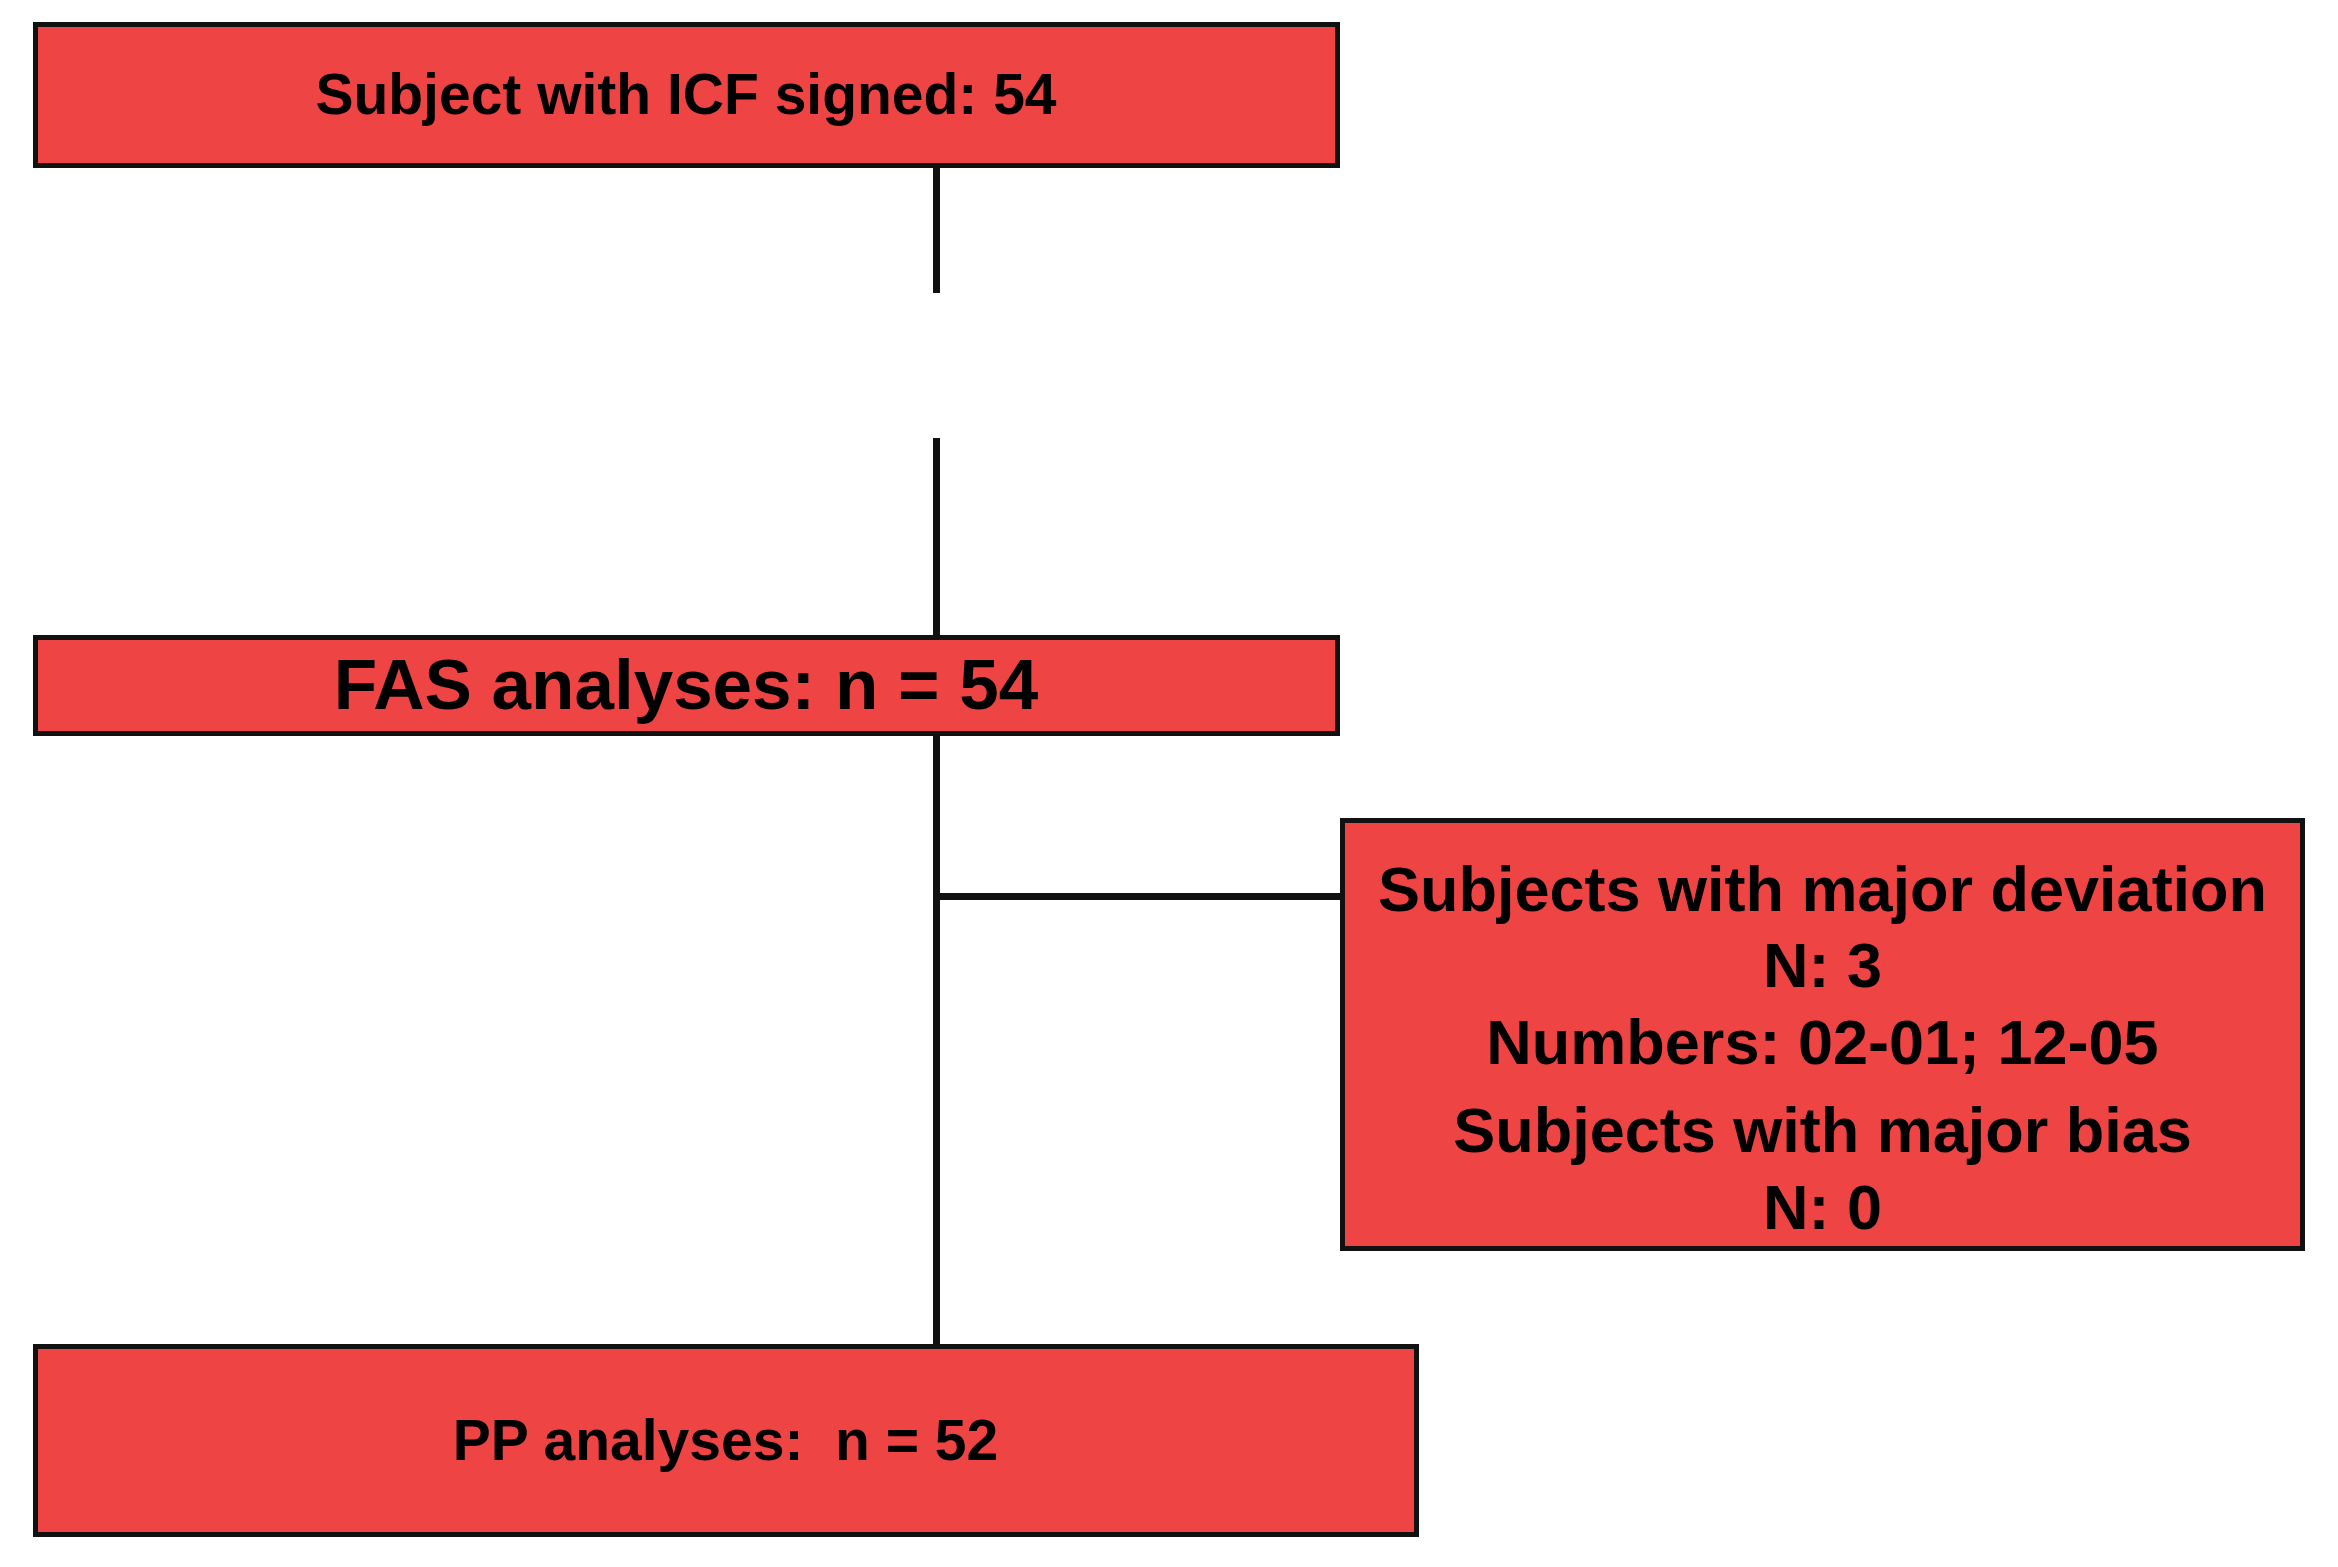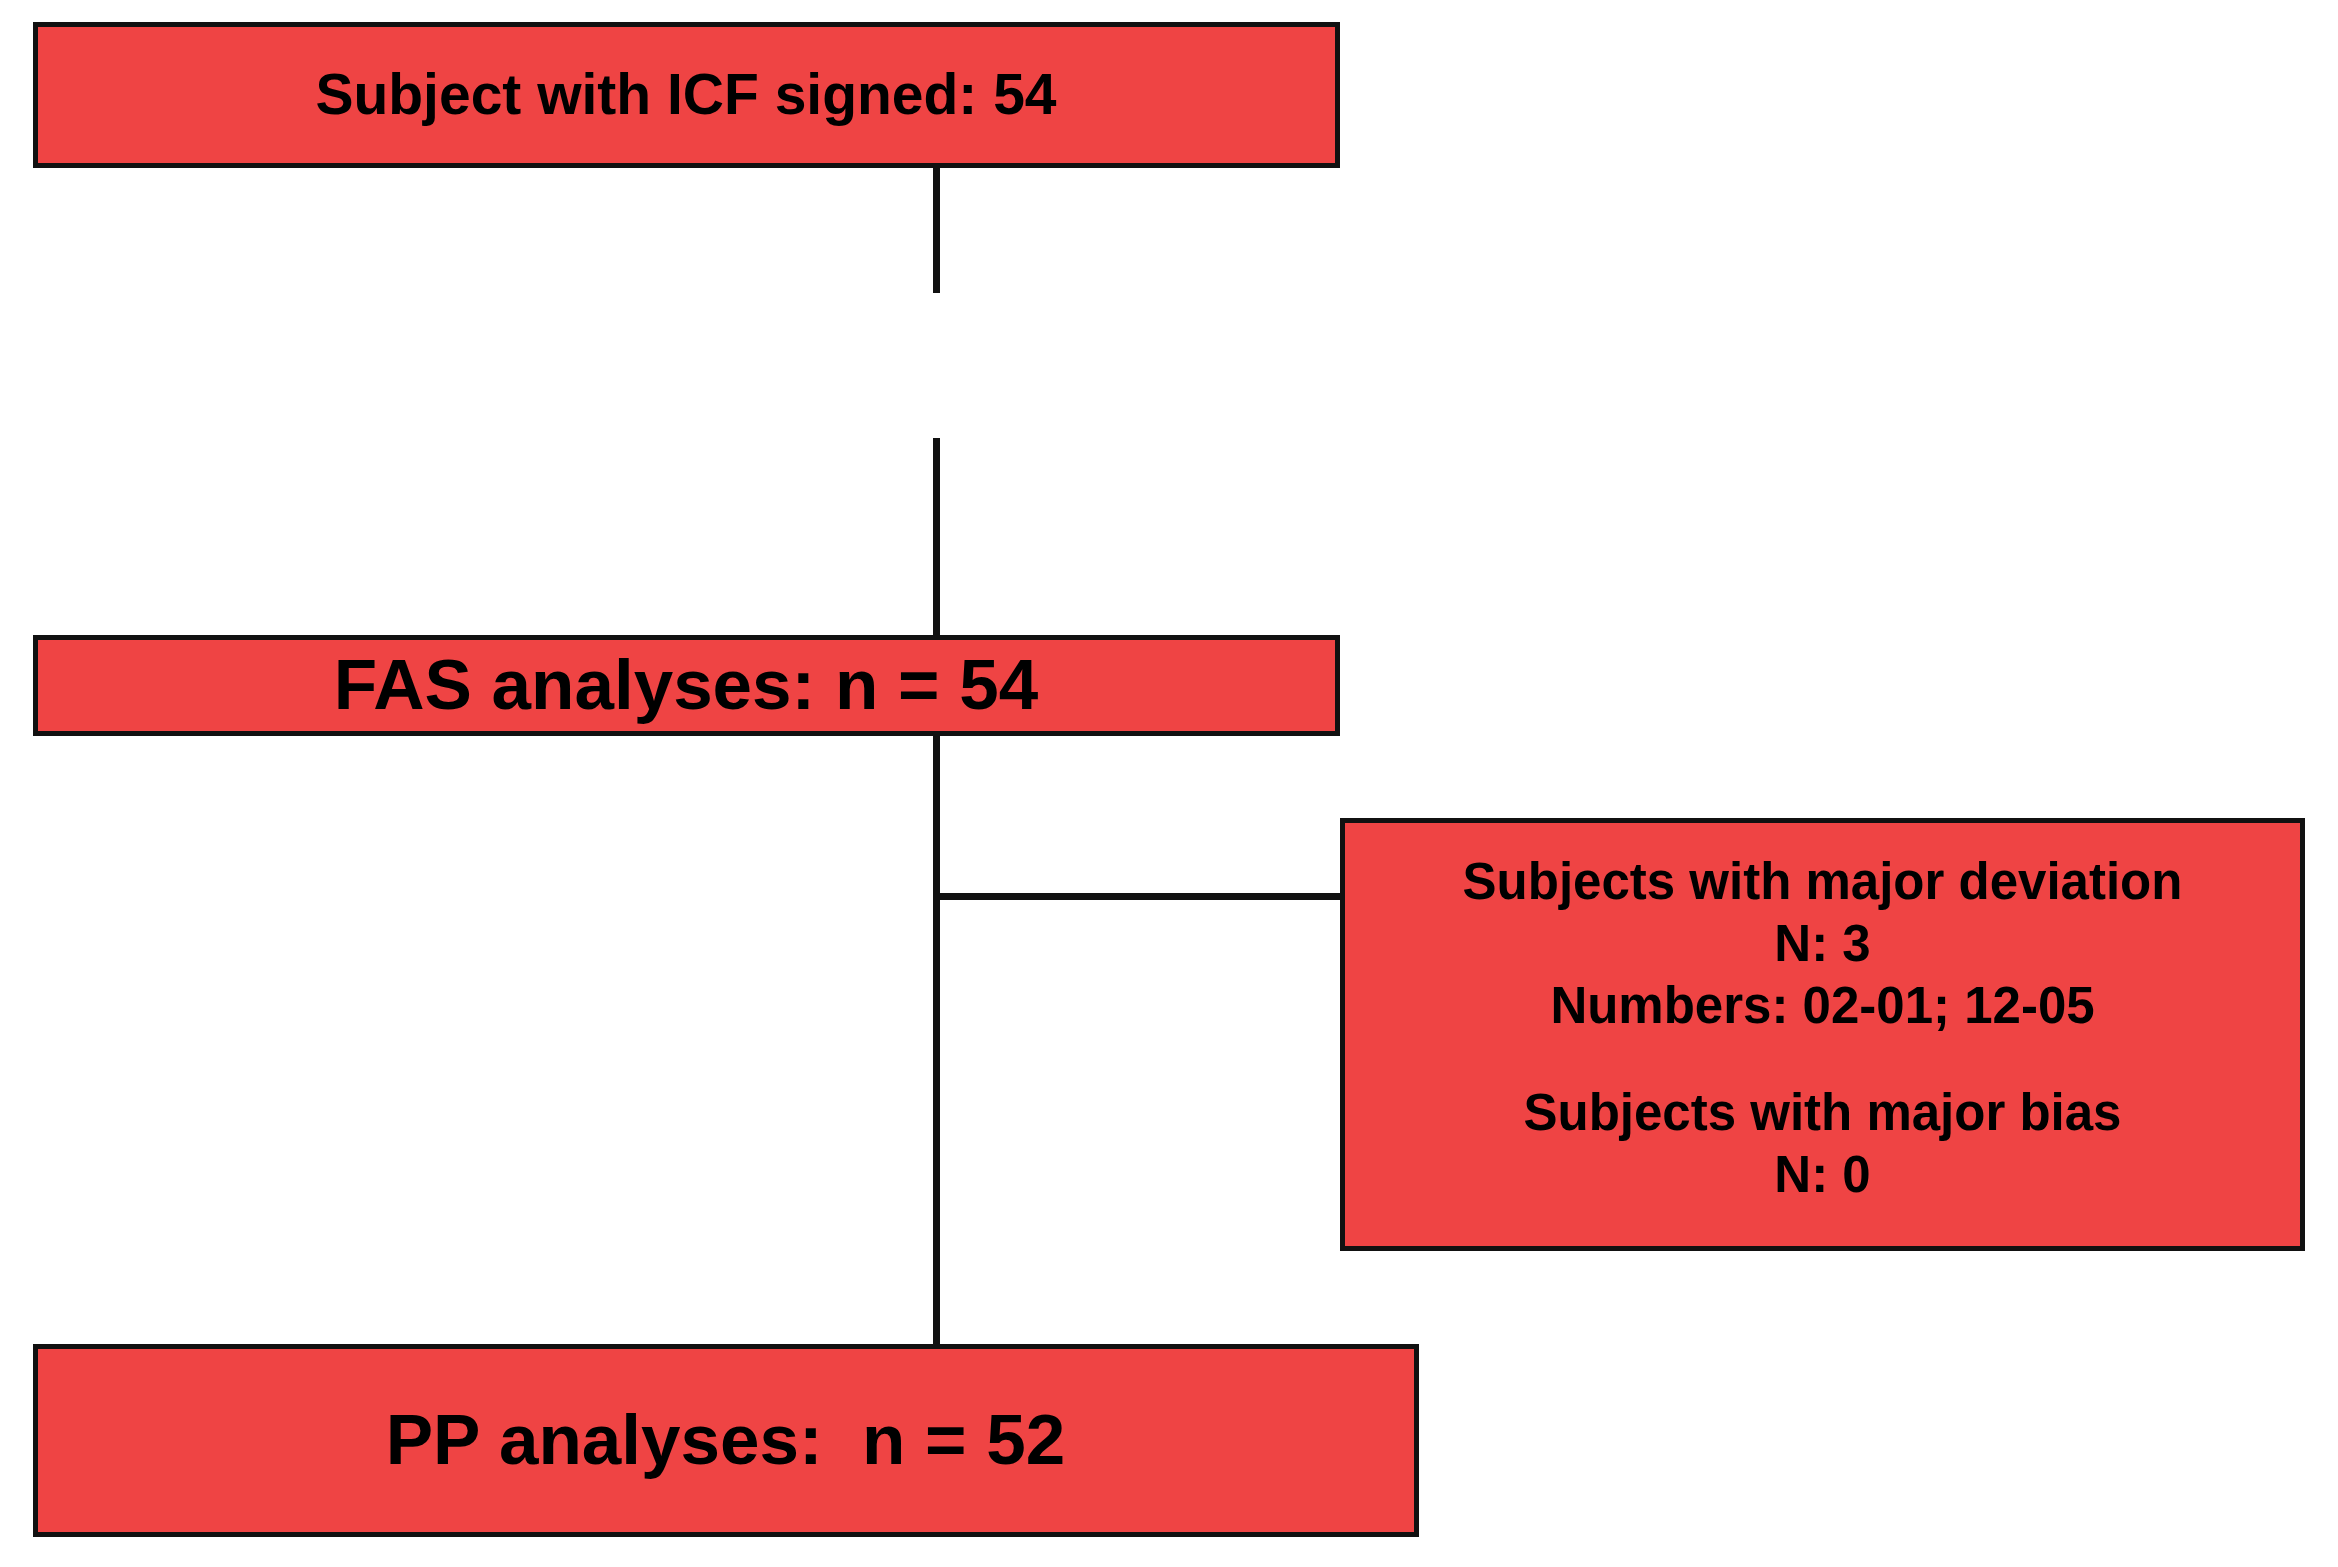--- a/index.html
+++ b/index.html
@@ -38,22 +38,22 @@
   #node-icf      { left: 32.5px;   top: 21.7px;   width: 1307px; height: 146px; }
   #node-included { left: 32.5px;   top: 291px;  width: 1307px; height: 150px; }
   #node-fas      { left: 32.5px;   top: 635px;  width: 1307px; height: 101px; }
   #node-pp       { left: 32.5px;   top: 1344px; width: 1386px; height: 193px; }
   #node-dev      { left: 1340px; top: 818px;  width: 965px;  height: 433px;
                    justify-content: flex-start; padding-top: 27.6px; }
 
   #node-icf .line      { font-size: 57px; }
   #node-included .line { font-size: 57px; }
   #node-fas .line      { font-size: 71px; }
-  #node-pp .line       { font-size: 71px; }
-  #node-dev .line      { font-size: 51px; }
+  #node-pp .line       { font-size: 57px; }
+  #node-dev .line      { font-size: 63px; }
   #node-dev .spacer    { height: 45px; }
 
   
   .conn {
     position: absolute;
     background: #111111;
     z-index: 1;
   }
   .conn-v { width: 6.9px; }
   .conn-h { height: 6.9px; }

